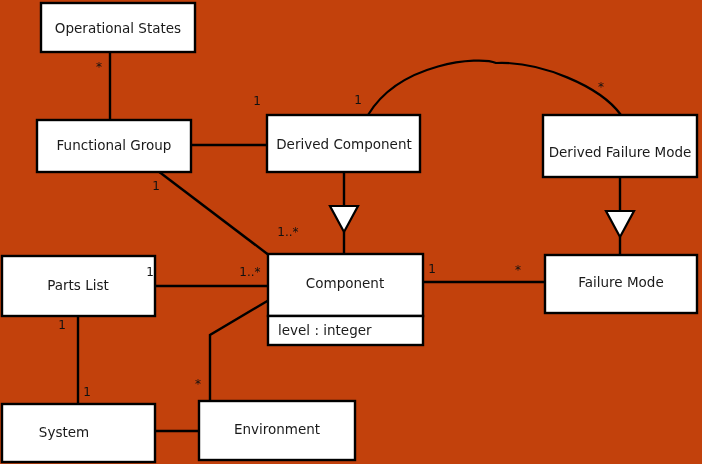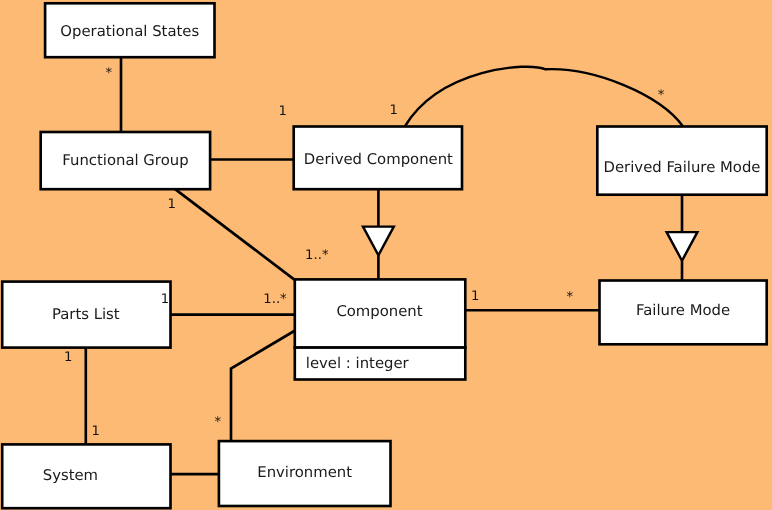--- a/index.html
+++ b/index.html
@@ -7,21 +7,21 @@
     padding: 0;
     background: #ffffff;
   }
   body {
     font-family: "DejaVu Sans", sans-serif;
   }
   #diagram-root {
     position: relative;
     width: 702px;
     height: 464px;
-    background: #fdba74;
+    background: #c2410c;
     overflow: hidden;
   }
   svg.uml-canvas {
     display: block;
     width: 702px;
     height: 464px;
   }
   .cls-box {
     fill: #ffffff;
     stroke: #000000;

